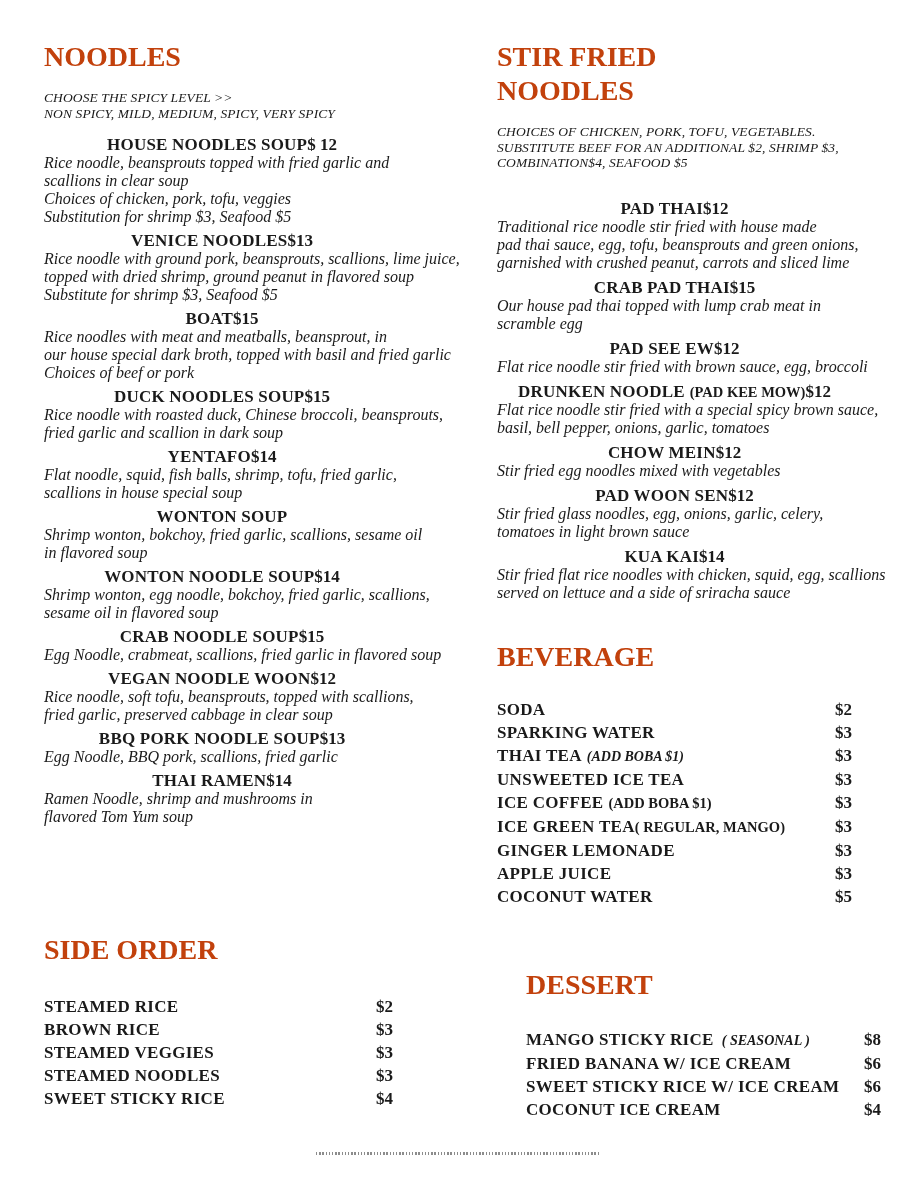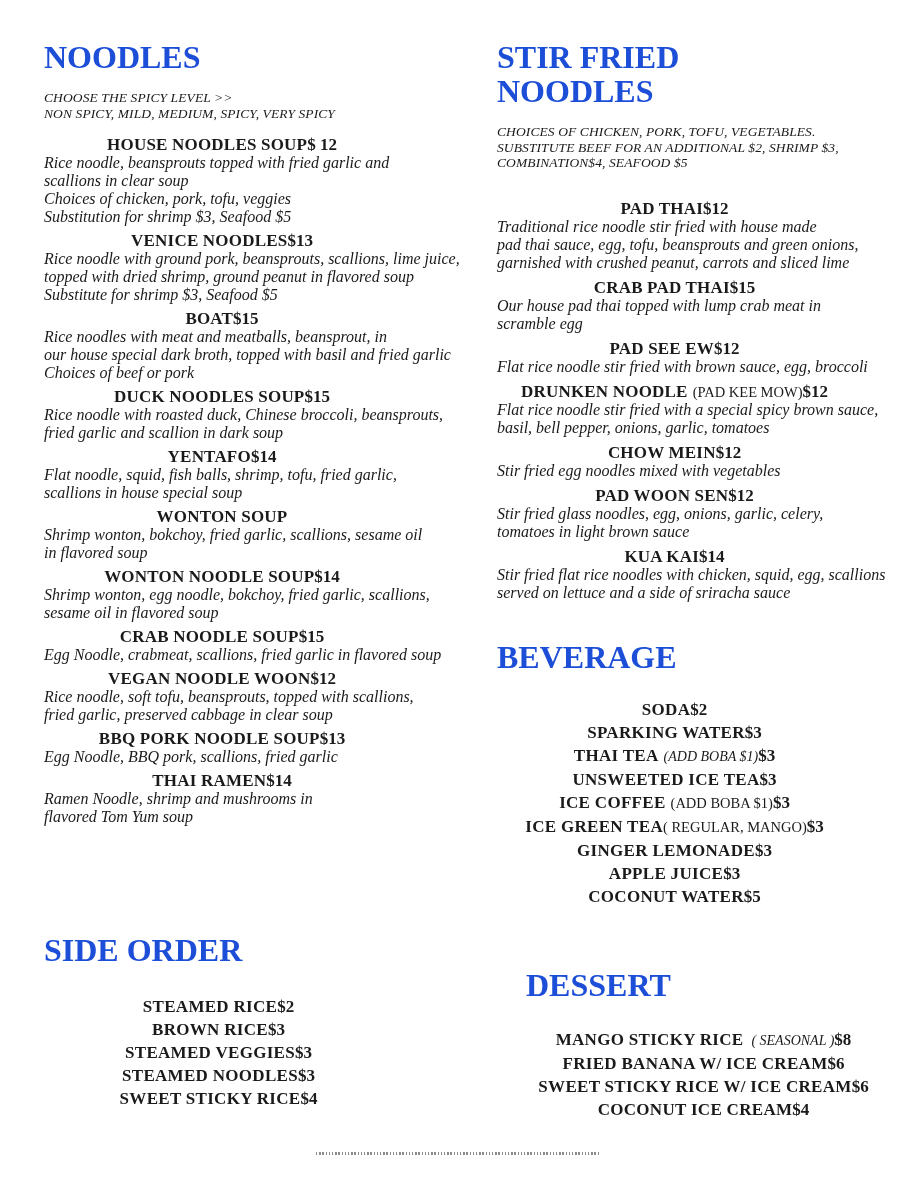--- a/index.html
+++ b/index.html
@@ -4,46 +4,46 @@
 <style>
   html,body { margin:0; padding:0; background:#e8e8e8; }
   .page {
     position:relative; width:905px; height:1200px; margin:0 auto;
     background:#ffffff; overflow:hidden;
     font-family:"Liberation Serif","DejaVu Serif",serif;
     color:#1a1a1a;
   }
   .sec { position:absolute; }
   .title {
-    margin:0; font-size:32px; font-weight:700; line-height:34px;
-    letter-spacing:0; color:#1d4ed8; white-space:pre;
+    margin:0; font-size:28px; font-weight:700; line-height:34px;
+    letter-spacing:0; color:#c2410c; white-space:pre;
   }
   .notes {
     margin-top:16px; font-style:italic; font-size:13.5px; line-height:15.5px;
     white-space:pre; letter-spacing:.1px;
   }
   .items { margin-top:15px; }
   #sec-stirfried .items { margin-top:29px; }
   .mi { margin-bottom:6px; }
   #sec-stirfried .mi { margin-bottom:7px; }
   .mi-row { display:flex; justify-content:center; align-items:baseline; line-height:18px; }
   .mi-left { white-space:nowrap; }
   .mi-name { font-weight:700; font-size:17px; letter-spacing:.2px; }
   .mi-price { font-weight:700; font-size:17px; white-space:nowrap; }
   .mi-desc { font-style:italic; font-size:16px; line-height:18px; white-space:pre; }
-  .sfx { font-weight:400; }
+  .sfx { font-weight:700; }
   .sfx:empty { display:none; }
   .sfx-rm { font-size:14.5px; margin-left:5px; }
   .sfx-it { font-size:14px; font-style:italic; margin-left:5px; }
   .sfx.tight { margin-left:0; }
   .sfx.ml8 { margin-left:8px; }
   .simple .items { margin-top:28px; }
   #sec-beverage .items { margin-top:25px; }
   #sec-dessert .items { margin-top:26px; }
-  .sr { display:flex; justify-content:center; align-items:baseline; line-height:23px; }
+  .sr { display:flex; justify-content:space-between; align-items:baseline; line-height:23px; }
   .sr .nm { font-weight:700; font-size:17px; letter-spacing:.3px; white-space:nowrap; }
   .sr .pr { font-weight:700; font-size:17px; white-space:nowrap; }
   .sub-note { font-style:italic; font-size:13px; line-height:17px; white-space:pre; }
   .dotted {
     position:absolute; left:316px; top:1152px; width:285px; height:3px;
     background:repeating-linear-gradient(90deg,#8c8c8c 0 1.4px,transparent 1.4px 3.2px);
   }
 </style>
 </head>
 <body>

